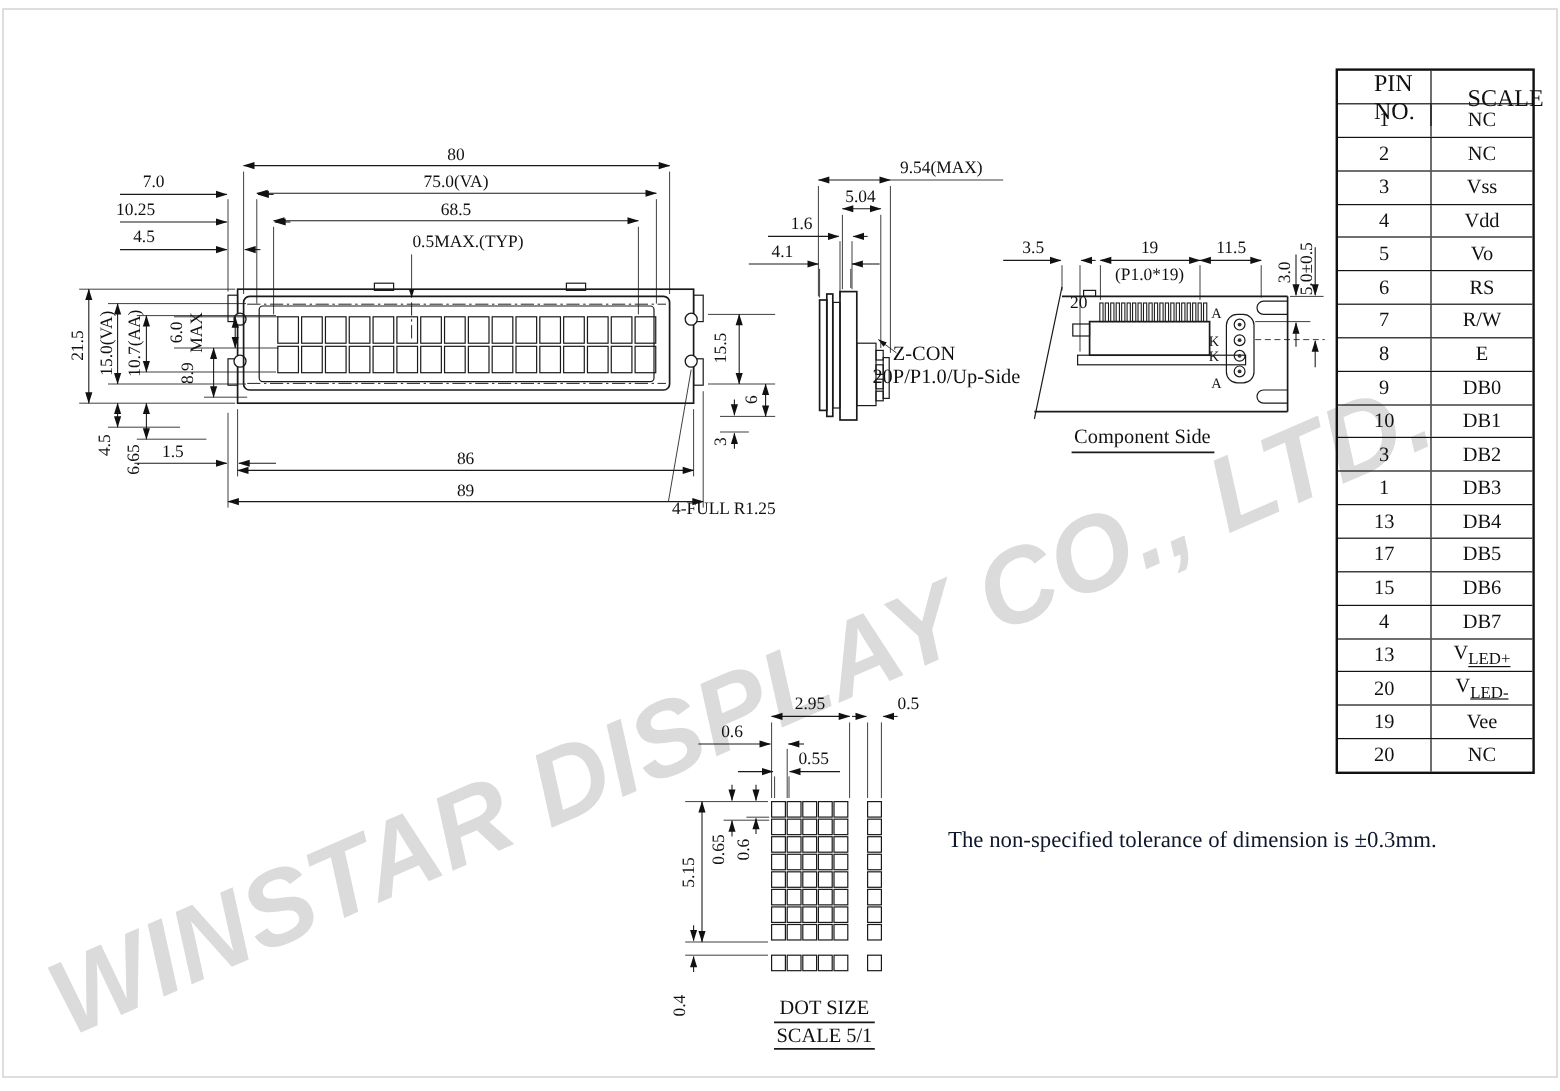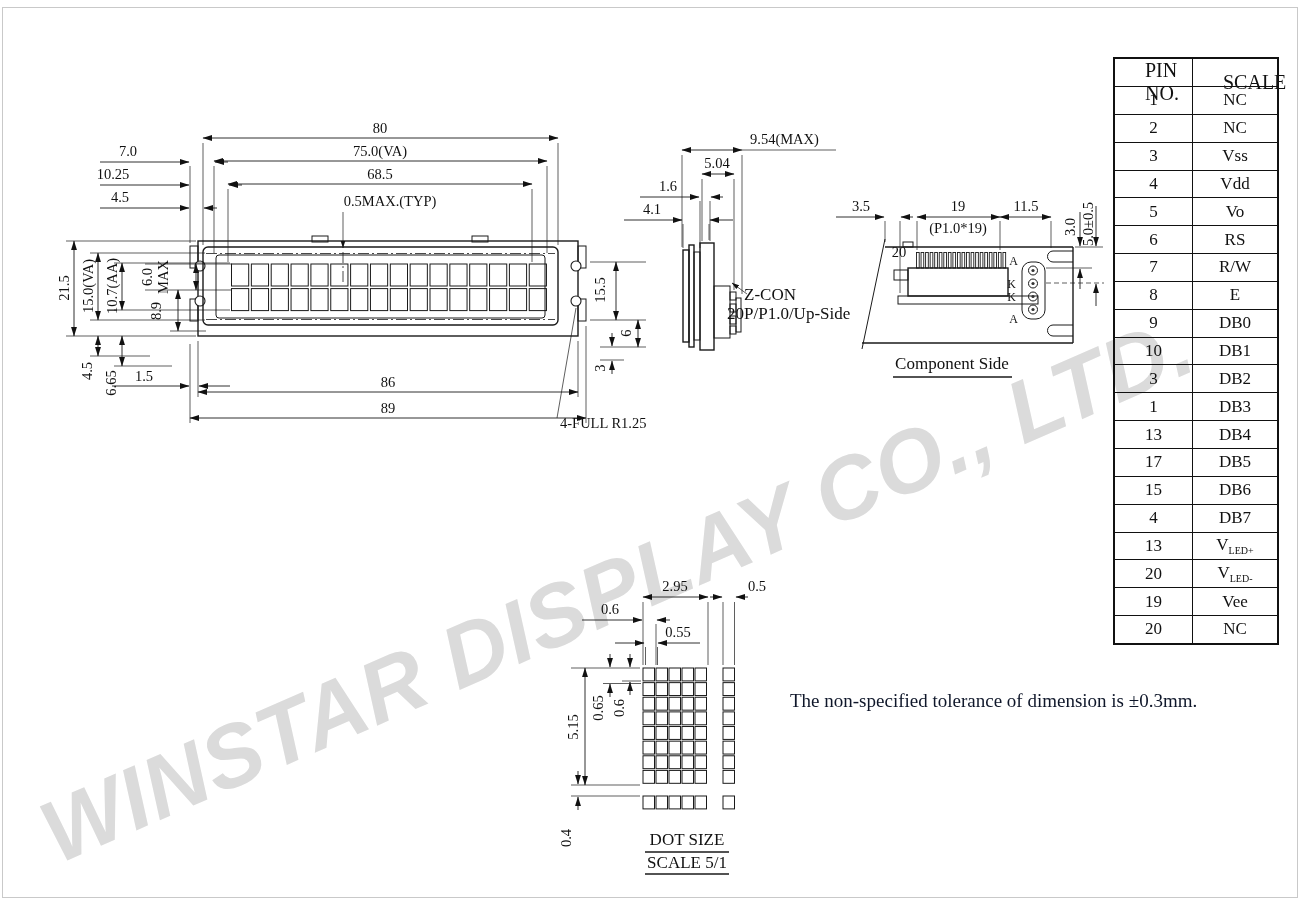--- a/index.html
+++ b/index.html
@@ -19,21 +19,21 @@
   .e{stroke:#1a1a1a;fill:none;stroke-width:0.7}
   .ed{stroke:#1a1a1a;fill:none;stroke-width:0.7;stroke-dasharray:5 3}
   .d{stroke:#1a1a1a;fill:none;stroke-width:0.9}
   .dd{stroke:#1a1a1a;fill:none;stroke-width:0.8;stroke-dasharray:11 3 2 3}
   #pin-table{position:absolute;left:1113px;top:57px;width:162px;border:2px solid #111;z-index:3;}
   .pt-row{display:grid;grid-template-columns:78px 1fr;height:26.85px;border-top:1px solid #111;}
   .pt-row.hdr{height:27px;border-top:none;}
   .pt-c{display:flex;align-items:center;justify-content:center;font-size:17px;color:#111;}
   .pt-c.c1{border-right:1px solid #111;}
   .hdr .pt-c{font-size:20px;padding-left:30px;}
-  .pt-c sub{font-size:10px;line-height:1;}
+  .pt-c sub{font-size:14px;line-height:1;text-decoration:underline;}
   #note{position:absolute;left:790px;top:690px;font-size:19px;color:#0f172a;white-space:nowrap;z-index:3;}
 </style>
 </head>
 <body>
 
 <div id="page">
   <div id="watermark">WINSTAR DISPLAY CO., LTD.</div>
   <div id="frame"></div>
 
   <svg id="drawing" width="1300" height="909" viewBox="0 0 1300 909">

